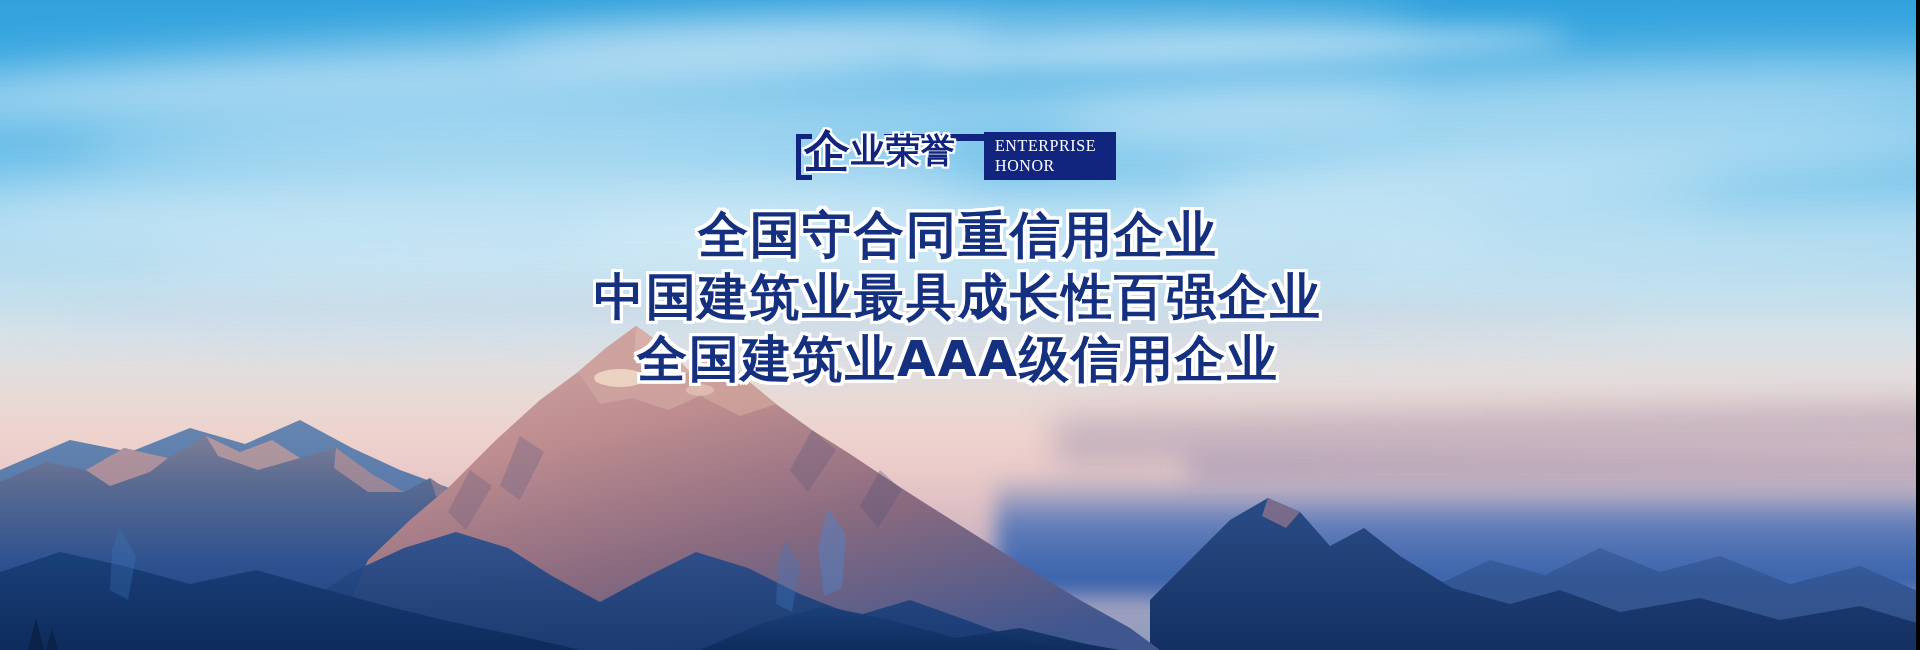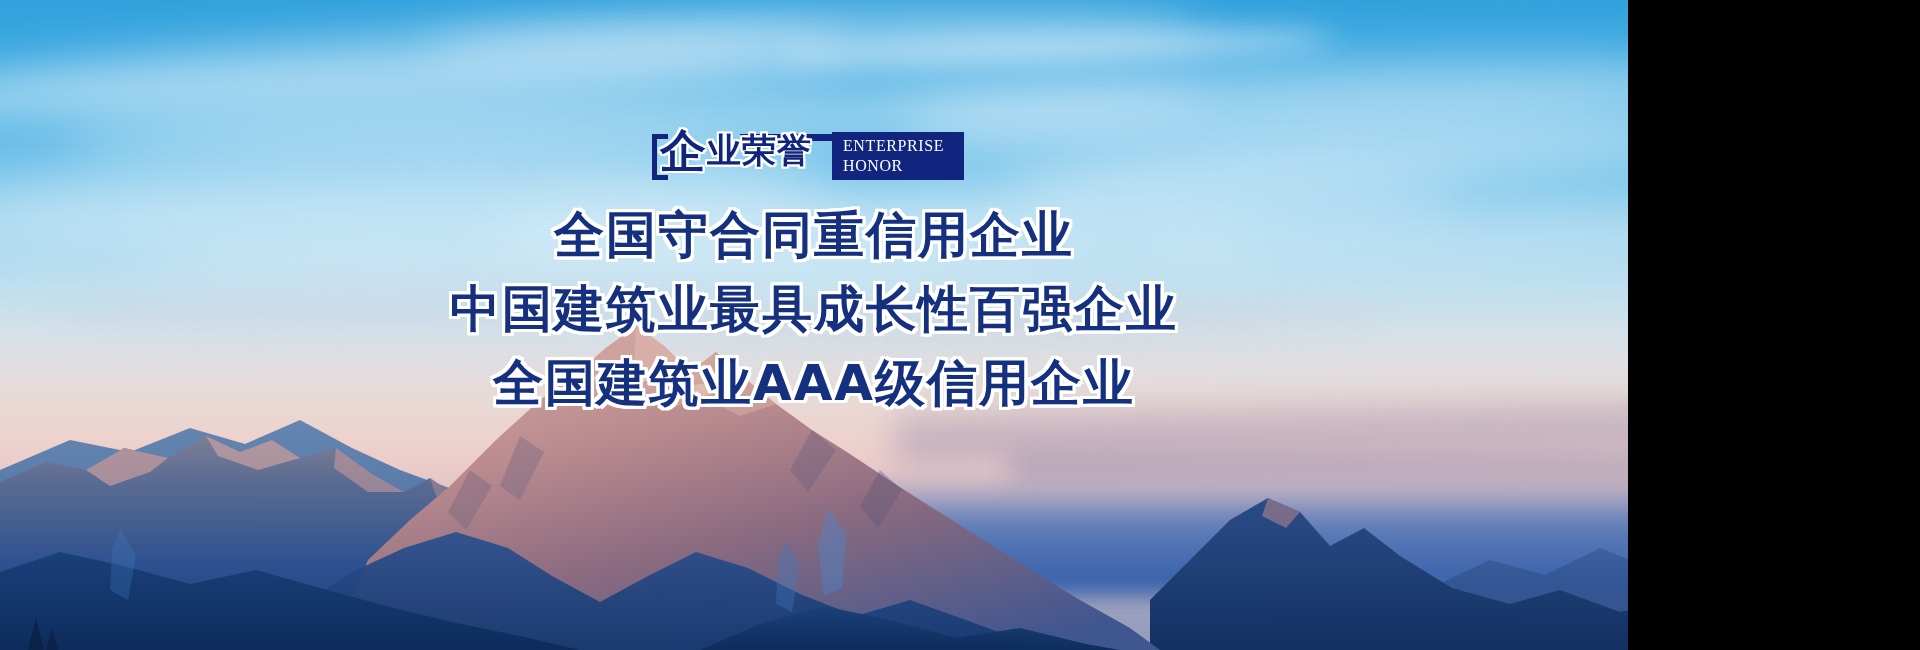--- a/index.html
+++ b/index.html
@@ -6,21 +6,21 @@
     margin: 0;
     padding: 0;
     background: #000;
   }
   body {
     font-family: "Liberation Sans", sans-serif;
   }
 
   #banner {
     position: relative;
-    width: 1628px;
+    width: 1916px;
     height: 650px;
     overflow: hidden;
     background: #86efac;
   }
 
   
   .sky-base {
     position: absolute;
     inset: 0;
     background: linear-gradient(to bottom,
@@ -144,21 +144,21 @@
       -2px  0   0 #fff,  2px  0   0 #fff;
     white-space: nowrap;
     line-height: 52px;
   }
   .logo-cn .big {
     font-size: 46px;
     vertical-align: -5px;
   }
   .logo-badge {
     position: absolute;
-    right: 12px; top: 4px;
+    right: 4px; top: 4px;
     width: 132px; height: 48px;
     background: #11257e;
     color: #ffffff;
     display: flex;
     flex-direction: column;
     justify-content: center;
     padding-left: 11px;
     box-sizing: border-box;
   }
   .logo-badge span {
@@ -167,21 +167,21 @@
     letter-spacing: 0.6px;
     line-height: 20px;
     white-space: nowrap;
   }
 
   
   .lines {
     display: flex;
     flex-direction: column;
     align-items: center;
-    gap: 12px;
+    gap: 0;
   }
   .hline {
     font-family: "DejaVu Sans", "Liberation Sans", sans-serif;
     font-weight: 700;
     font-size: 50px;
     line-height: 62px;
     letter-spacing: 2px;
     color: #14307f;
     white-space: nowrap;
     text-shadow:

